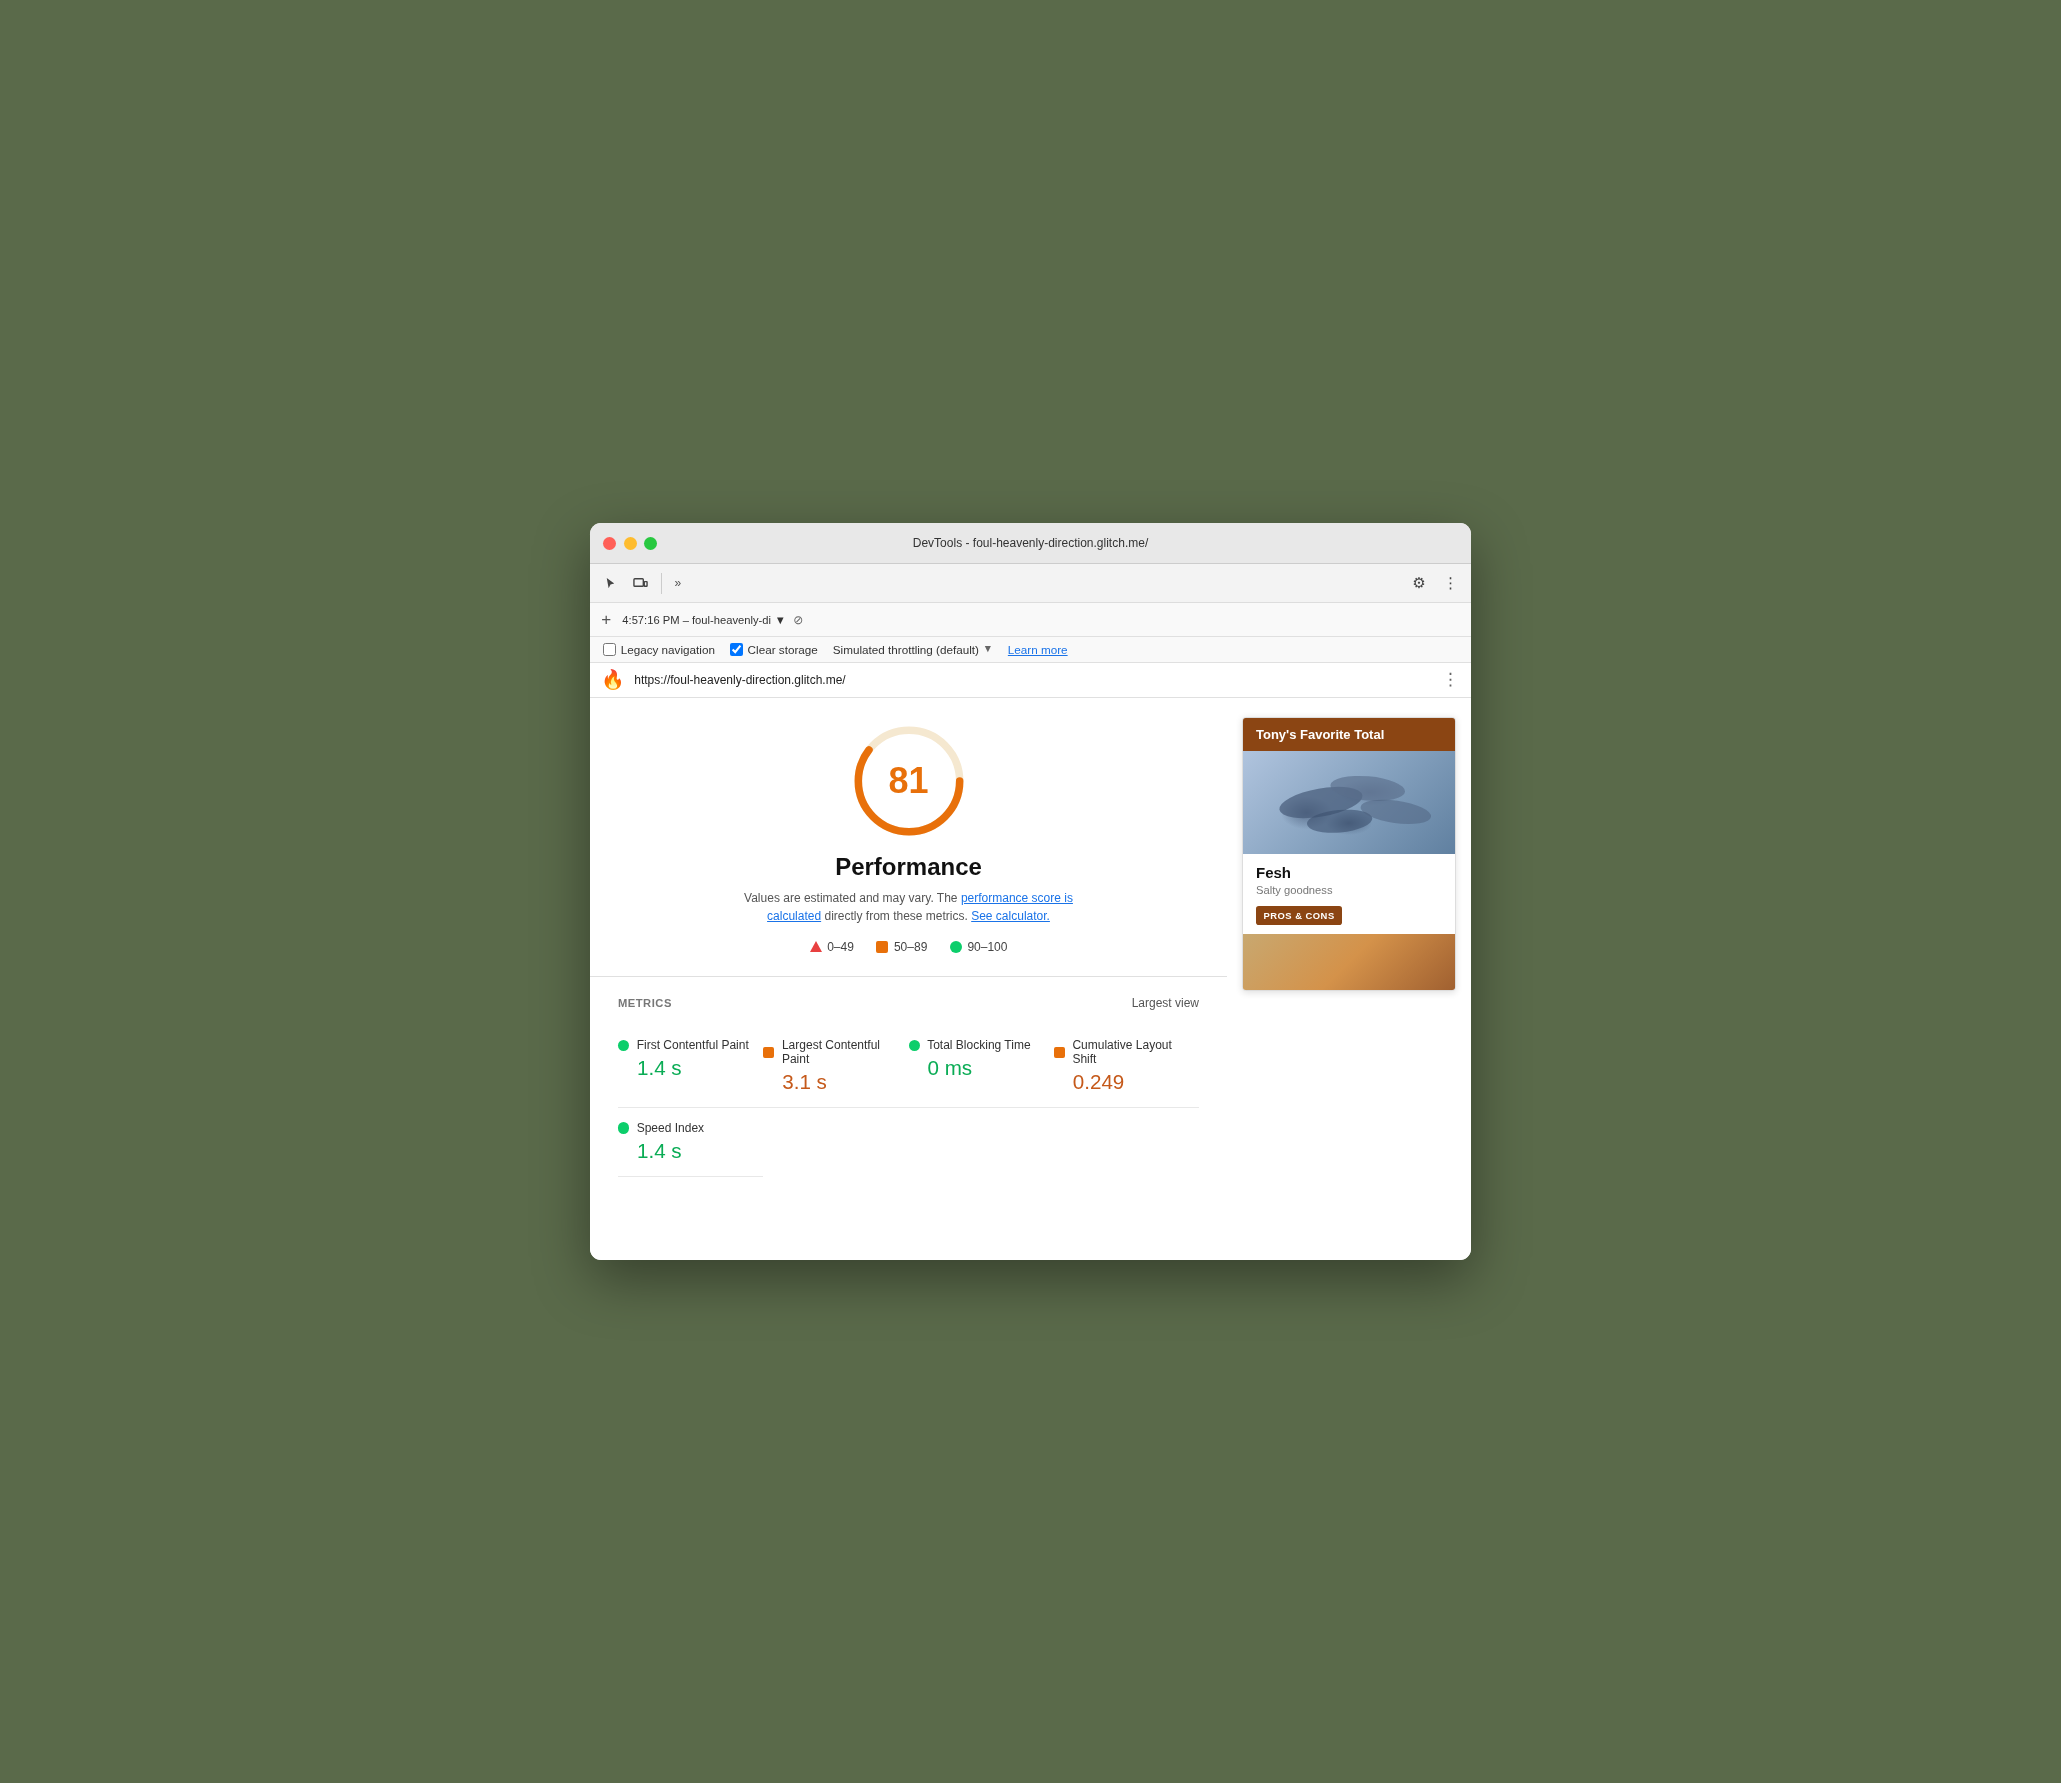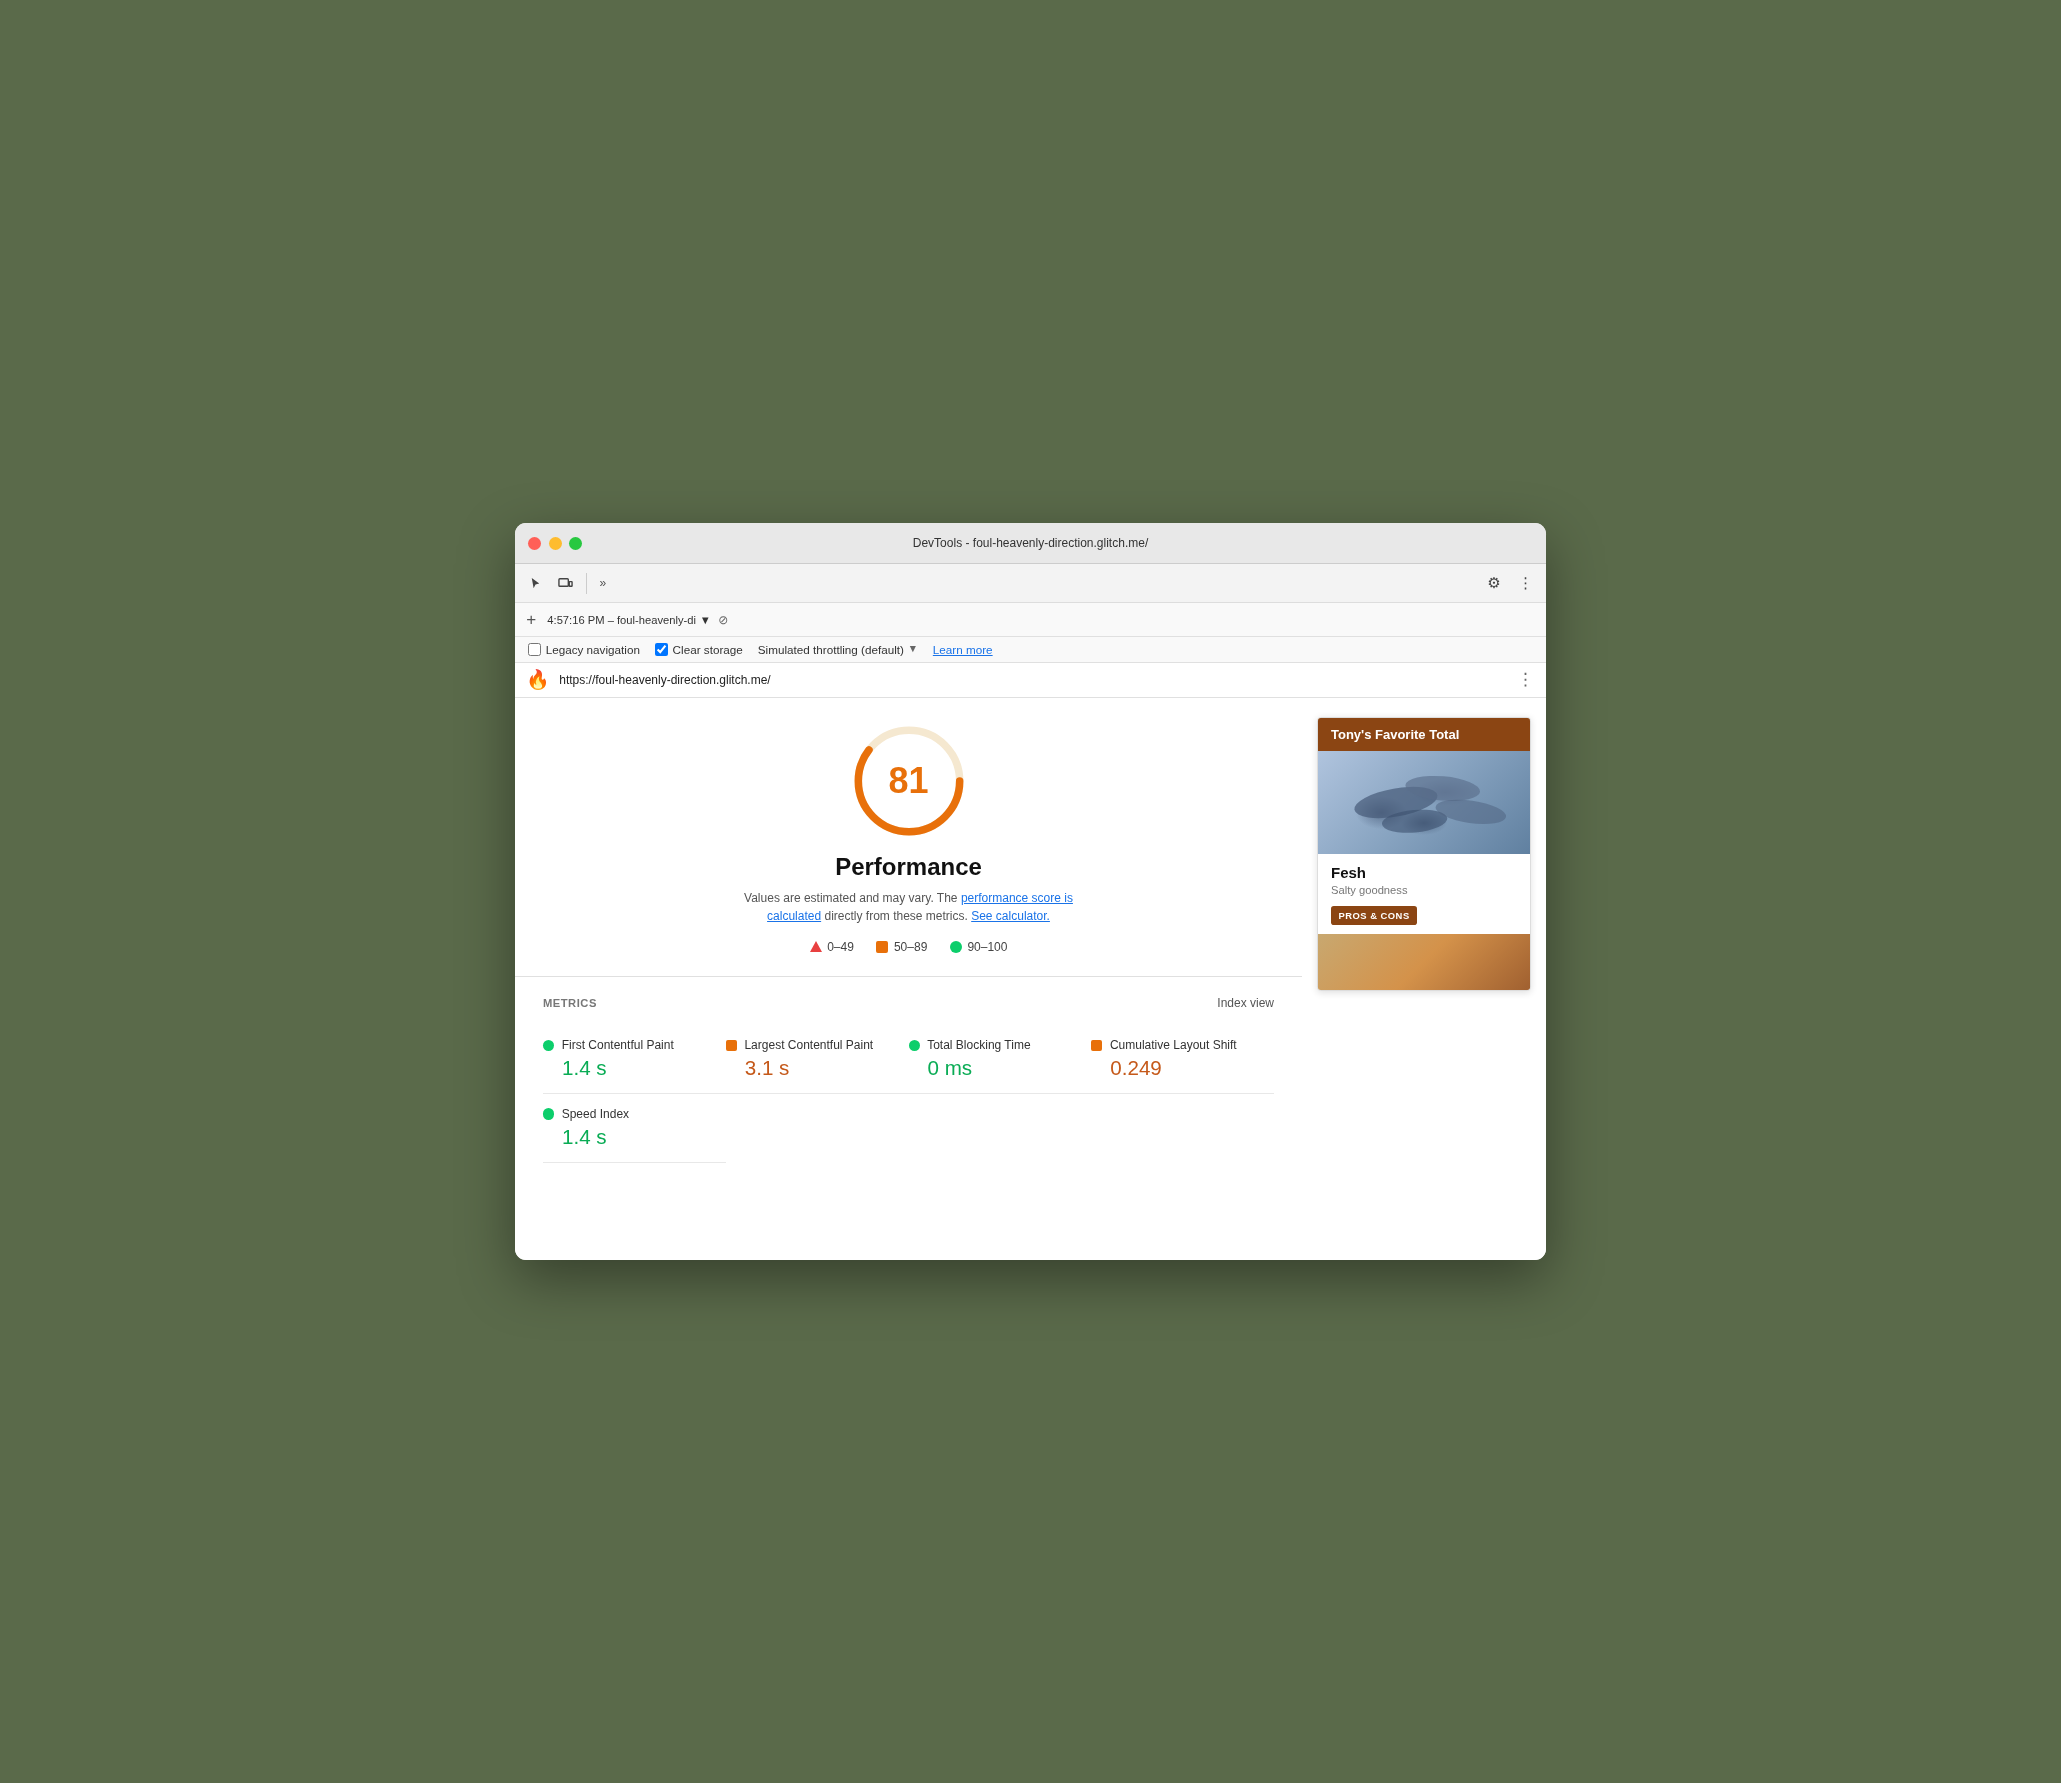--- a/index.html
+++ b/index.html
@@ -5,21 +5,21 @@
     * { box-sizing: border-box; margin: 0; padding: 0; }
     body {
       background: #5a6a4a;
       display: flex;
       justify-content: center;
       align-items: center;
       min-height: 100vh;
       font-family: -apple-system, BlinkMacSystemFont, 'Segoe UI', sans-serif;
     }
     .window {
-      width: 1031px;
+      width: 881px;
       background: #f0f0f0;
       border-radius: 11.2px;
       box-shadow: 0 19px 56px rgba(0,0,0,0.4);
       overflow: hidden;
     }
     
     .titlebar {
       background: #e8e8e8;
       height: 41px;
       display: flex;
@@ -523,21 +523,21 @@
             <span>90–100</span>
           </div>
         </div>
       </div>
 
       <div class="divider"></div>
 
       <div class="metrics-section">
         <div class="metrics-header">
           <span class="metrics-label">METRICS</span>
-          <span class="expand-view">Index view</span>
+          <span class="expand-view">Largest view</span>
         </div>
 
         <div class="metrics-grid">
 
           <div class="metric-item">
             <div class="metric-name-row">
               <div class="metric-dot dot-green"></div>
               <span class="metric-name">First Contentful Paint</span>
             </div>
             <div class="metric-value val-green">1.4 s</div>

